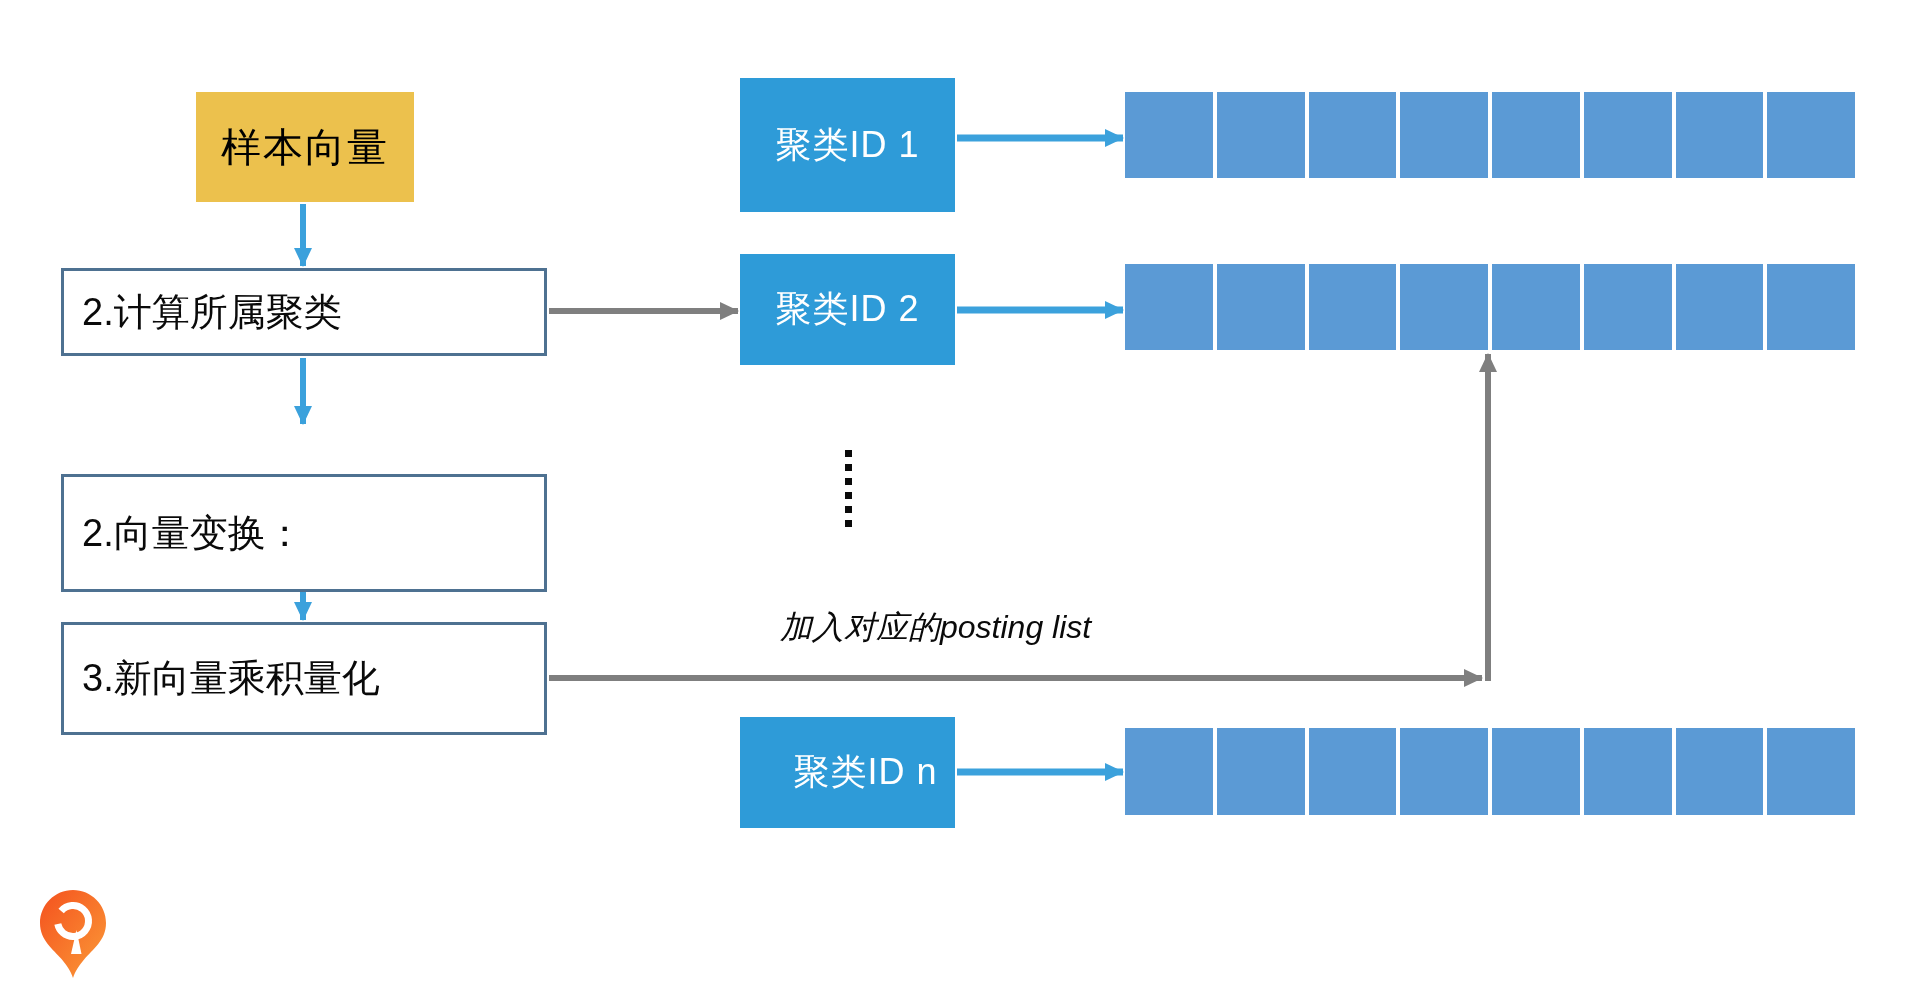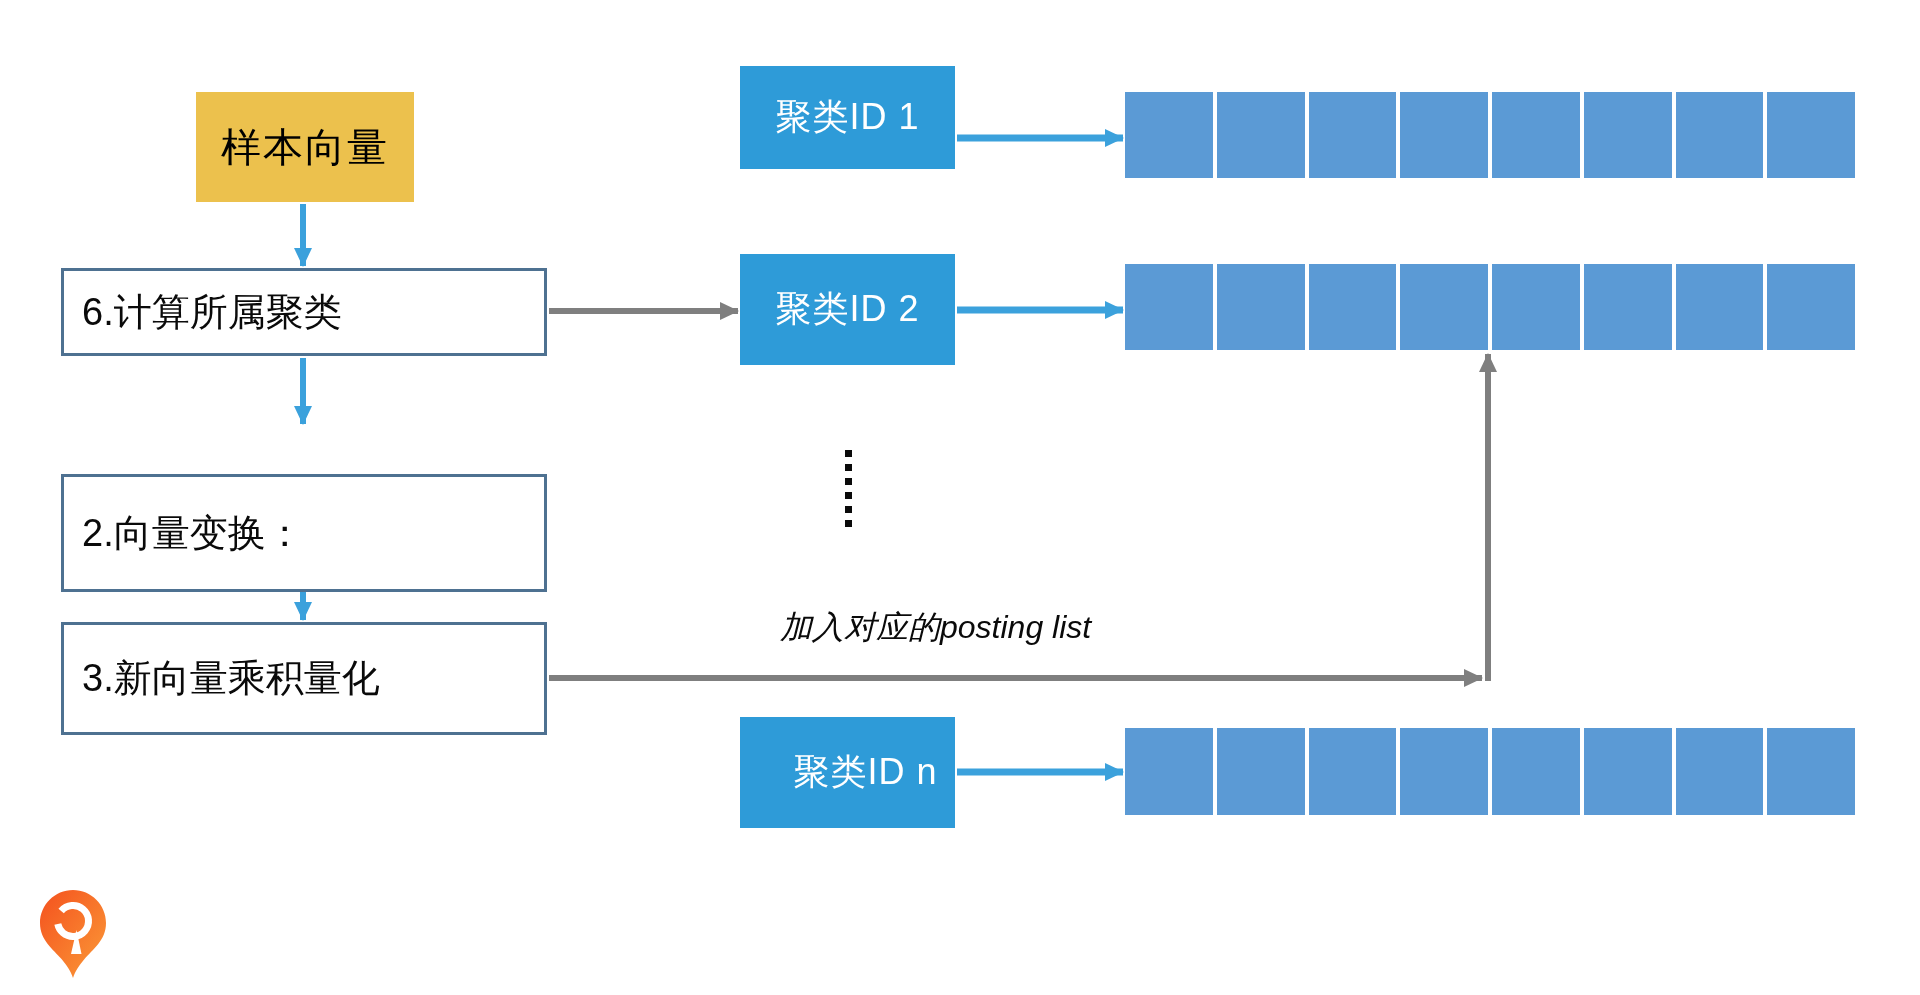--- a/index.html
+++ b/index.html
@@ -26,21 +26,21 @@
   .step-2{top:426px;height:118px;margin-top:48px;}
   .step-3{top:622px;height:113px;}
   .step-line-indent{padding-left:32px;}
 
   
   .cluster-box{
     position:absolute;left:740px;width:215px;
     background:#2e9bd8;color:#ffffff;font-size:36px;
     display:flex;align-items:center;justify-content:center;letter-spacing:1px;
   }
-  .cluster-1{top:66px;height:103px;}
+  .cluster-1{top:78px;height:134px;}
   .cluster-2{top:254px;height:111px;}
   .cluster-n{top:717px;height:111px;padding-left:36px;}
 
   
   .posting-row{
     position:absolute;left:1125px;width:730px;
     display:flex;gap:4px;
   }
   .row-1{top:92px;height:86px;}
   .row-2{top:264px;height:86px;}
@@ -91,21 +91,21 @@
     <line x1="957" y1="772" x2="1123" y2="772" stroke="#3ba1dc" stroke-width="7" marker-end="url(#head-blue)"></line>
     <line x1="549" y1="678" x2="1482" y2="678" stroke="#7f7f7f" stroke-width="6" marker-end="url(#head-gray)"></line>
     <line x1="1488" y1="681" x2="1488" y2="354" stroke="#7f7f7f" stroke-width="6" marker-end="url(#head-gray)"></line>
   </svg>
 
   <div class="start-node">
     <span>样本向量</span>
   </div>
 
   <div class="step-box step-1">
-    <div>6.计算所属聚类</div>
+    <div>2.计算所属聚类</div>
   </div>
 
   <div class="step-box step-2">
     <div>2.向量变换：</div>
   </div>
 
   <div class="step-box step-3">
     <div>3.新向量乘积量化</div>
   </div>
 

